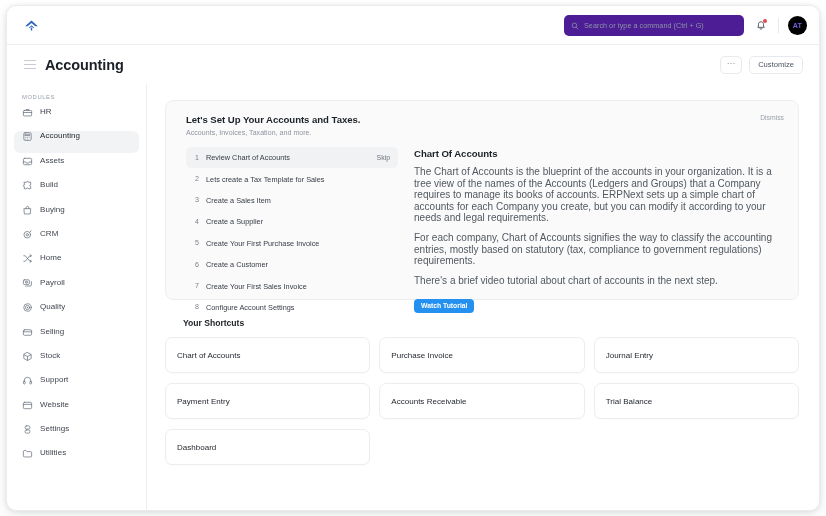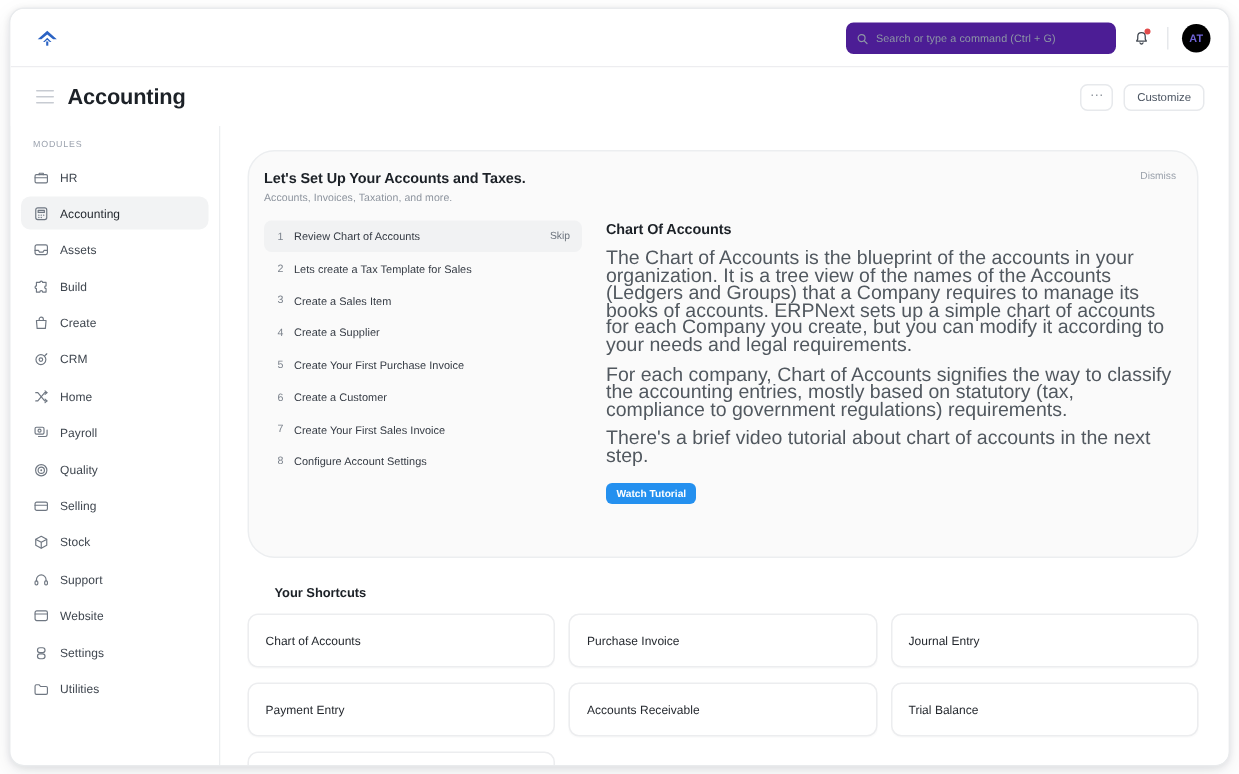--- a/index.html
+++ b/index.html
@@ -180,21 +180,20 @@
   }
   .modules-label {
     font-size: 5.9px;
     color: #9aa1ad;
     letter-spacing: .55px;
     margin: 2px 0 7px 8px;
   }
   .side-item {
     height: 22px;
     display: flex;
-    align-items: center;
     gap: 7px;
     padding: 0 8px;
     border-radius: 6px;
     margin-bottom: 2.4px;
   }
   .side-item.active { background: #f2f3f4; }
   .side-item .ico {
     width: 11px;
     height: 11px;
     display: flex;
@@ -216,23 +215,23 @@
     padding: 16px 20px 0 18px;
     background: #fff;
     overflow: hidden;
   }
 
   
   .onboard {
     position: relative;
     background: #fafafa;
     border: 1px solid #eceef0;
-    border-radius: 18px;
-    padding: 13px 14px 14px 10px;
-    height: 272px;
+    border-radius: 8px;
+    padding: 13px 14px 14px 20px;
+    height: 200px;
   }
   .ob-title {
     font-size: 9.6px;
     font-weight: bold;
     color: #1c2127;
     letter-spacing: -.05px;
   }
   .ob-sub {
     font-size: 7px;
     color: #8d949e;
@@ -282,21 +281,21 @@
   }
   .detail { flex: 1; padding-top: 1px; }
   .detail h3 {
     font-size: 9.6px;
     font-weight: bold;
     color: #1c2127;
     margin-bottom: 7px;
     letter-spacing: -.05px;
   }
   .detail p {
-    font-size: 13px;
+    font-size: 10px;
     line-height: 11.6px;
     color: #51585f;
     margin-bottom: 8px;
     letter-spacing: .01px;
   }
   .watch-btn {
     display: inline-flex;
     align-items: center;
     height: 14px;
     padding: 0 7px;
@@ -434,21 +433,21 @@
             </span>
             <span class="lbl">Build</span>
           </div>
           <div class="side-item">
             <span class="ico">
               <svg width="11" height="11" viewBox="0 0 24 24">
                 <path d="M5 8h14l-1 11.5H6z" fill="none" stroke="#6f7782" stroke-width="1.7" stroke-linejoin="round" stroke-linecap="round"></path>
                 <path d="M9 8V6.2a3 3 0 0 1 6 0V8" fill="none" stroke="#6f7782" stroke-width="1.7" stroke-linejoin="round" stroke-linecap="round"></path>
               </svg>
             </span>
-            <span class="lbl">Create</span>
+            <span class="lbl">Buying</span>
           </div>
           <div class="side-item">
             <span class="ico">
               <svg width="11" height="11" viewBox="0 0 24 24">
                 <circle cx="11.5" cy="12.5" r="7.2" fill="none" stroke="#6f7782" stroke-width="1.7" stroke-linejoin="round" stroke-linecap="round"></circle>
                 <circle cx="11.5" cy="12.5" r="2.6" fill="none" stroke="#6f7782" stroke-width="1.7" stroke-linejoin="round" stroke-linecap="round"></circle>
                 <path d="M17 7l3-3" fill="none" stroke="#6f7782" stroke-width="1.7" stroke-linejoin="round" stroke-linecap="round"></path>
               </svg>
             </span>
             <span class="lbl">CRM</span>

